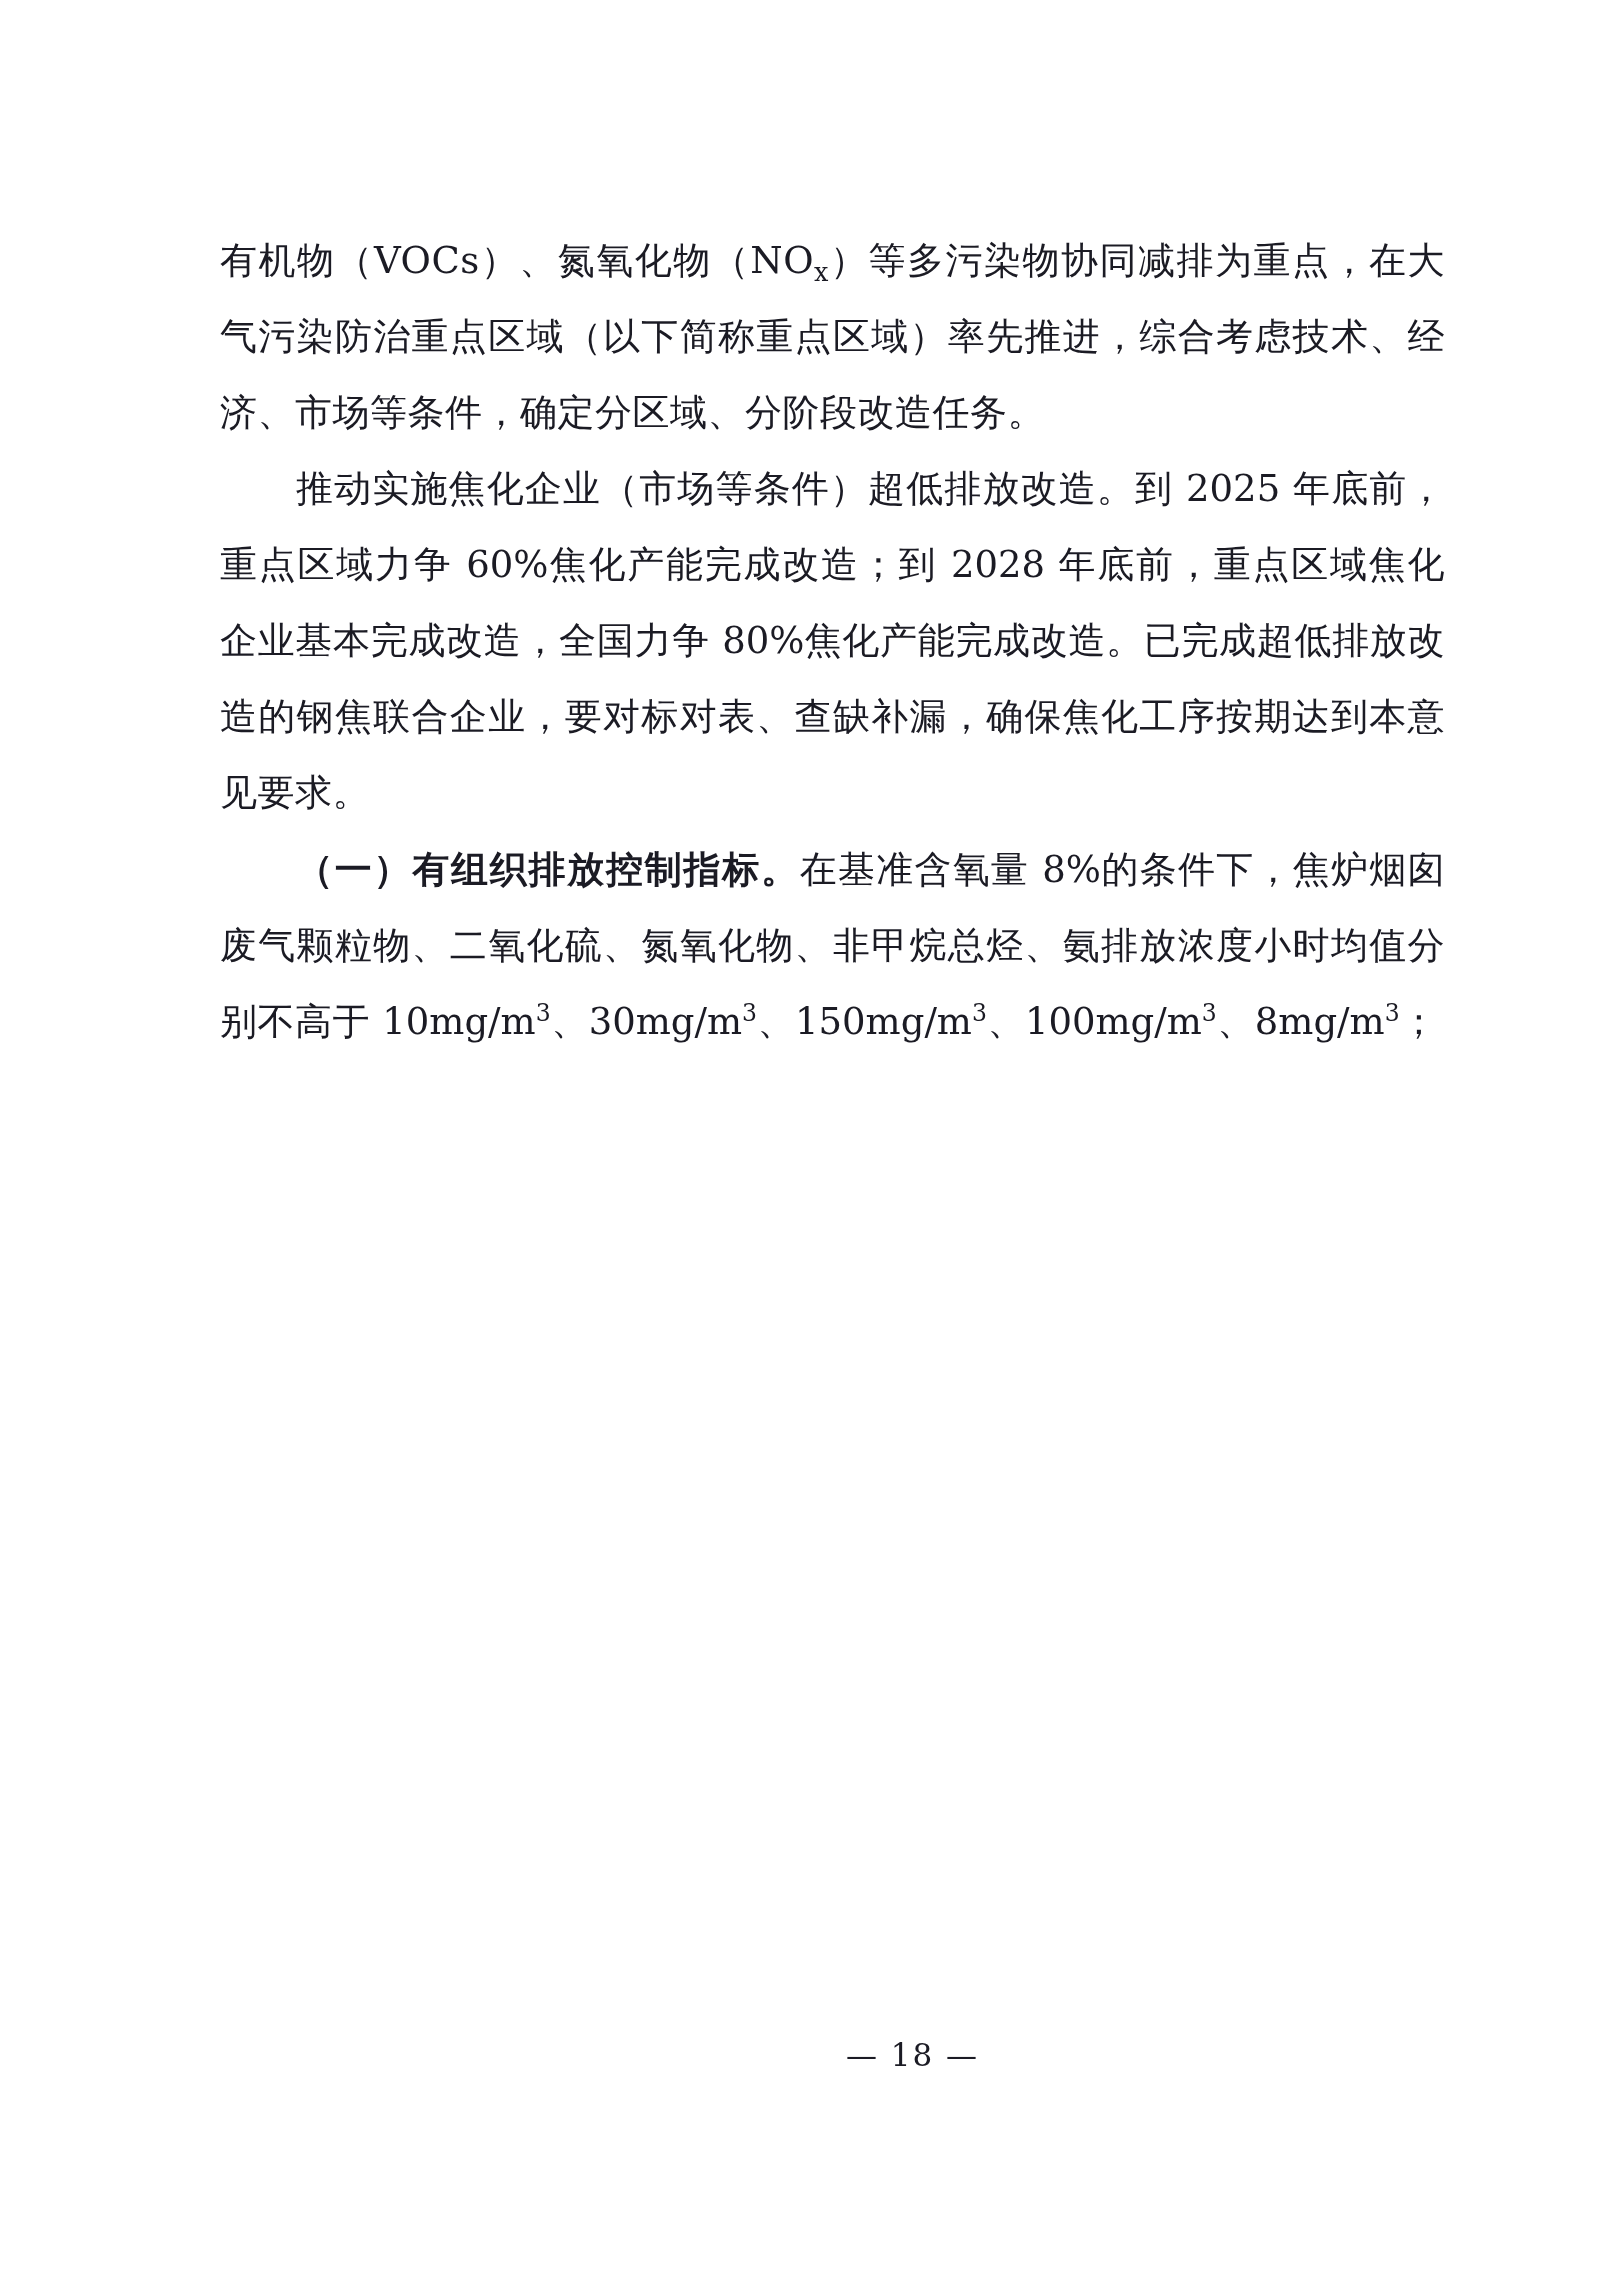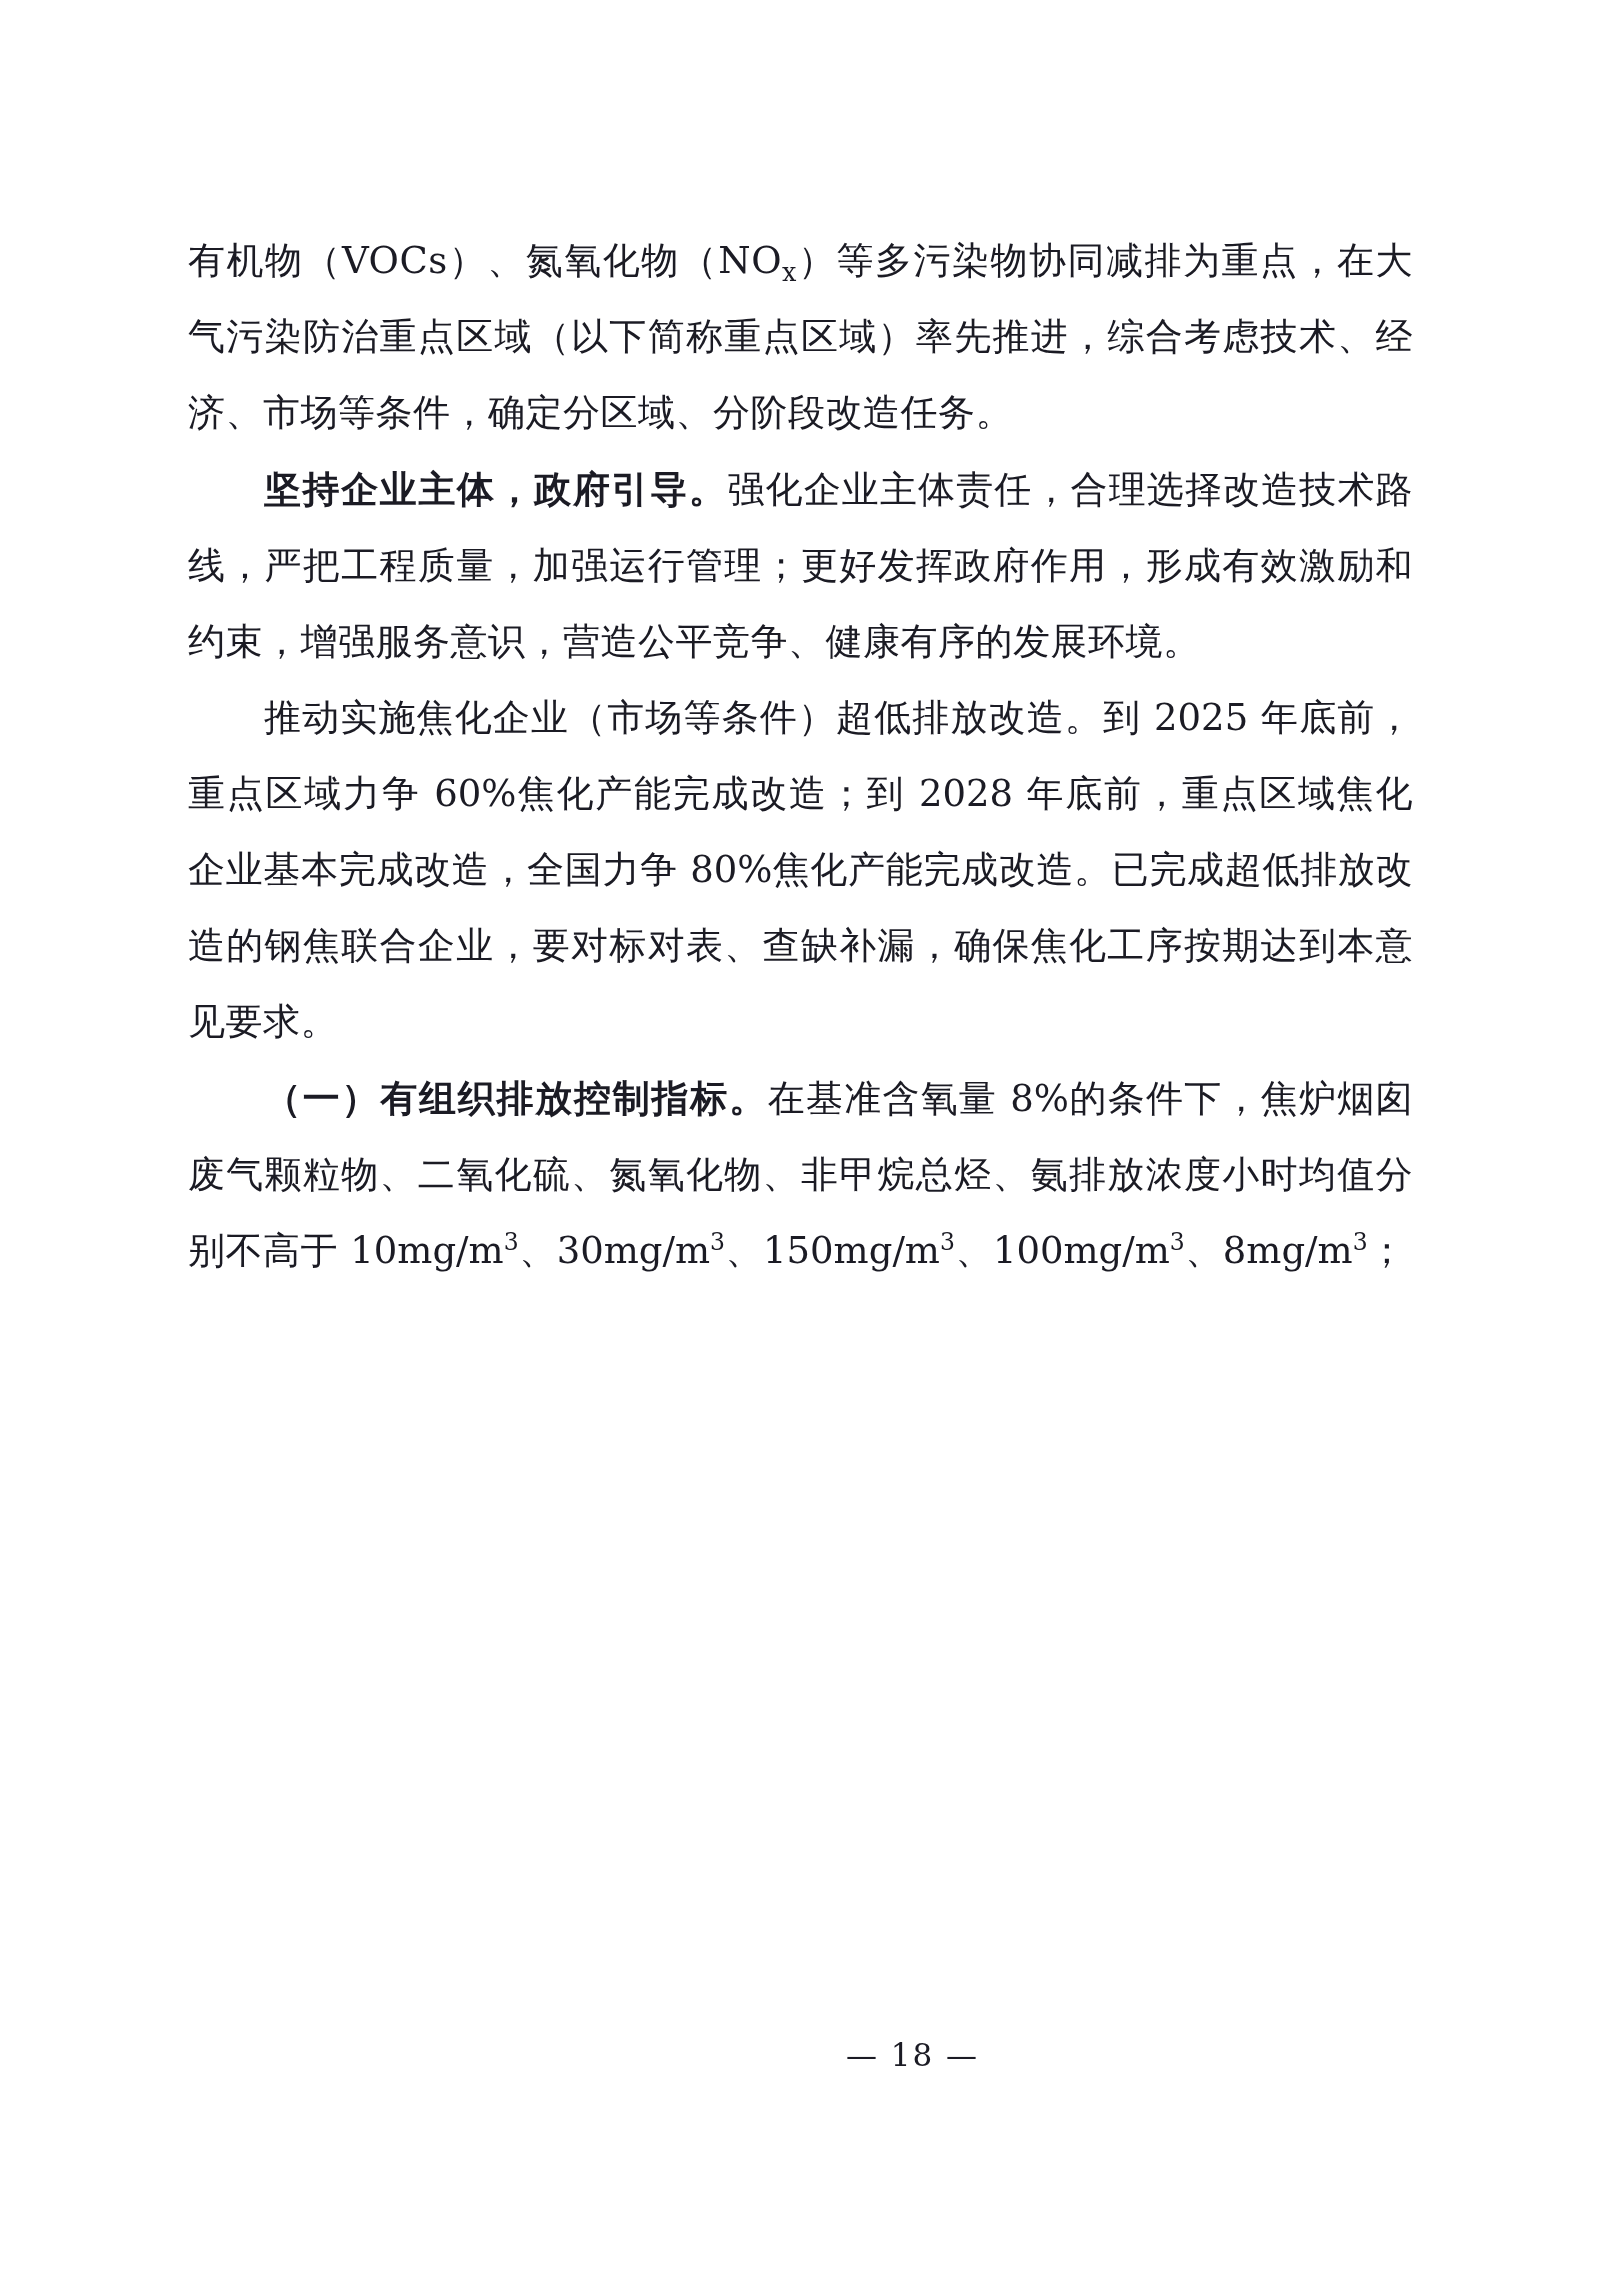--- a/index.html
+++ b/index.html
@@ -12,21 +12,21 @@
     width: 1621px;
     height: 2293px;
     background: #ffffff;
     box-sizing: border-box;
     font-family: "DejaVu Serif", "Liberation Serif", serif;
     color: #1a1a22;
     overflow: hidden;
   }
   .content {
     position: absolute;
-    left: 188px;
+    left: 220px;
     top: 223px;
     width: 1225px;
   }
   p {
     margin: 0;
     font-size: 37px;
     line-height: 76px;
     letter-spacing: 0.5px;
     text-align: justify;
     text-justify: inter-ideograph;
@@ -70,19 +70,18 @@
     letter-spacing: 2px;
     font-family: "DejaVu Serif", "Liberation Serif", serif;
   }
 </style>
 </head>
 <body>
 
 <div class="page">
   <div class="content" id="body-container">
       <p class=""><span>有机物（VOCs）、氮氧化物（NO</span><span class="sub">x</span><span>）等多污染物协同减排为重点，在大气污染防治重点区域（以下简称重点区域）率先推进，综合考虑技术、经济、市场等条件，确定分区域、分阶段改造任务。</span></p>
-      <p class="indent"><span class="lead">坚持企业主体，政府引导。</span><span>强化企业主体责任，合理选择改造技术路线，严把工程质量，加强运行管理；更好发挥政府作用，形成有效激励和约束，增强服务意识，营造公平竞争、健康有序的发展环境。</span></p>
       <p class="indent"><span>推动实施焦化企业（市场等条件）超低排放改造。到 </span><span class="num">2025</span><span> 年底前，重点区域力争 </span><span class="num">60%</span><span>焦化产能完成改造；到 </span><span class="num">2028</span><span> 年底前，重点区域焦化企业基本完成改造，全国力争 </span><span class="num">80%</span><span>焦化产能完成改造。已完成超低排放改造的钢焦联合企业，要对标对表、查缺补漏，确保焦化工序按期达到本意见要求。</span></p>
       <p class="indent"><span class="lead">（一）有组织排放控制指标。</span><span>在基准含氧量 </span><span class="num">8%</span><span>的条件下，焦炉烟囱废气颗粒物、二氧化硫、氮氧化物、非甲烷总烃、氨排放浓度小时均值分别不高于 </span><span class="num">10mg/m</span><span class="sup">3</span><span>、</span><span class="num">30mg/m</span><span class="sup">3</span><span>、</span><span class="num">150mg/m</span><span class="sup">3</span><span>、</span><span class="num">100mg/m</span><span class="sup">3</span><span>、</span><span class="num">8mg/m</span><span class="sup">3</span><span>；</span></p>
     </div>
   <div class="page-footer">— 18 —</div>
 </div>
 
 
 </body></html>

